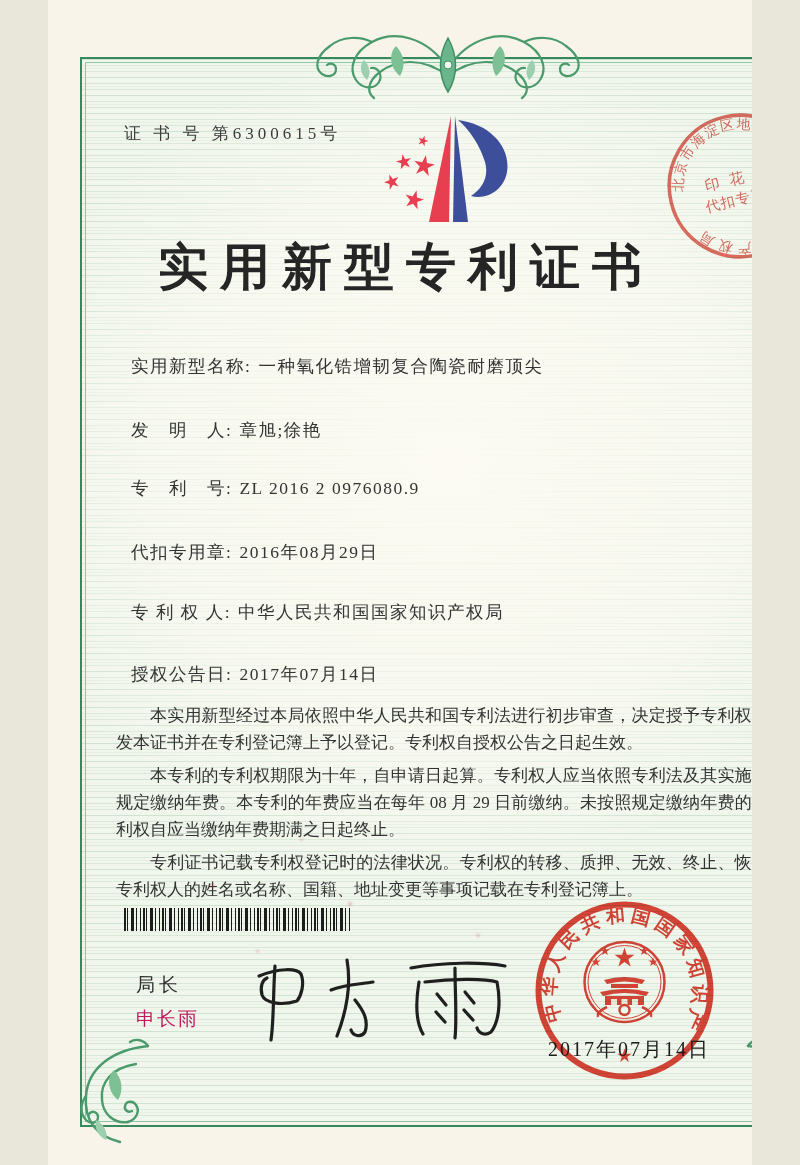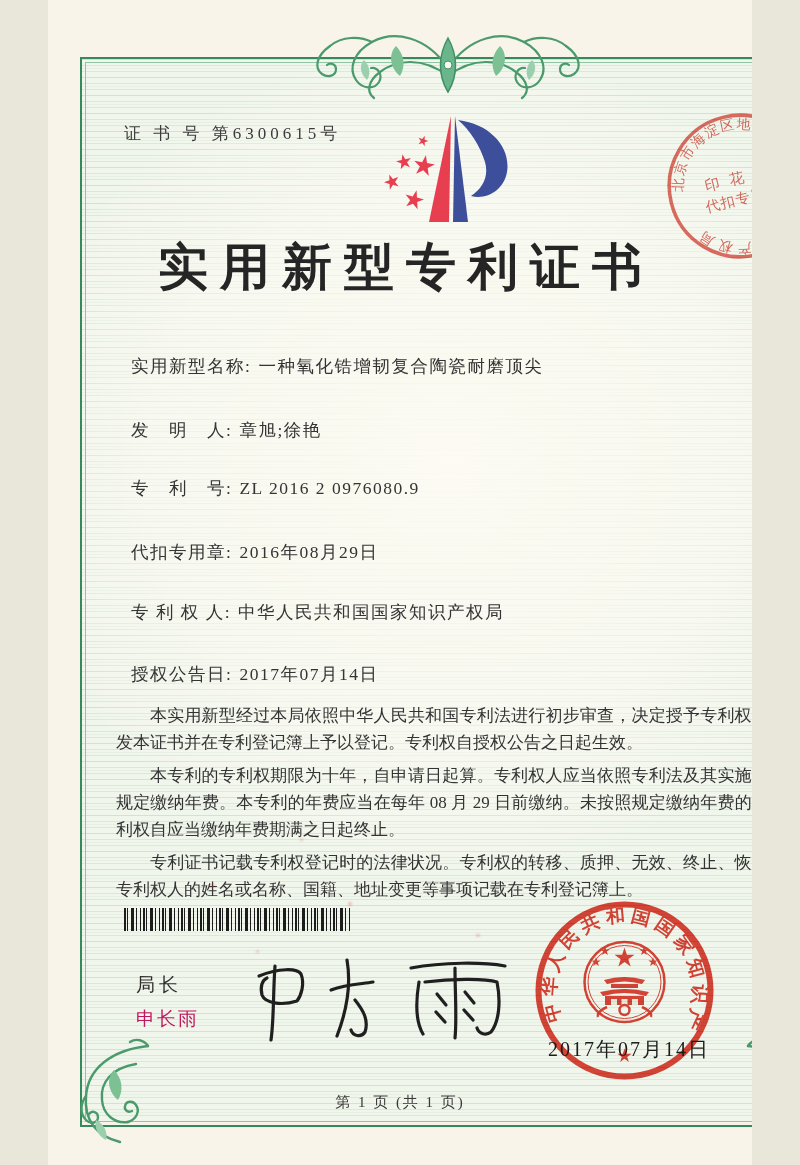--- a/index.html
+++ b/index.html
@@ -233,15 +233,14 @@
     </g>
     <g stroke="#dc382b" stroke-width="2.5" fill="none">
       <circle cx="92.5" cy="112" r="5"></circle>
       <path d="M75,109 C68,112 65,116 66,119"></path>
       <path d="M110,109 C117,112 120,116 119,119"></path>
     </g>
   </svg>
 
   <div class="seal-date">2017年07月14日</div>
 
-  <div class="footer">第 1 页 (共 1 页)</div>
 
 </div>
 
 </body></html>

